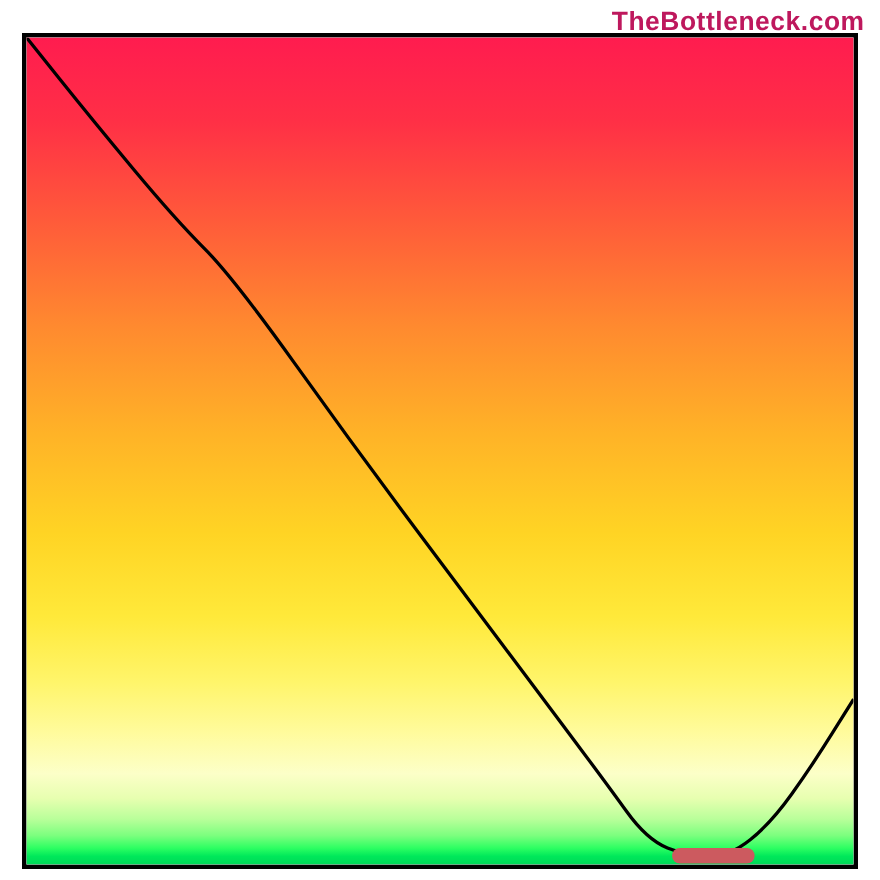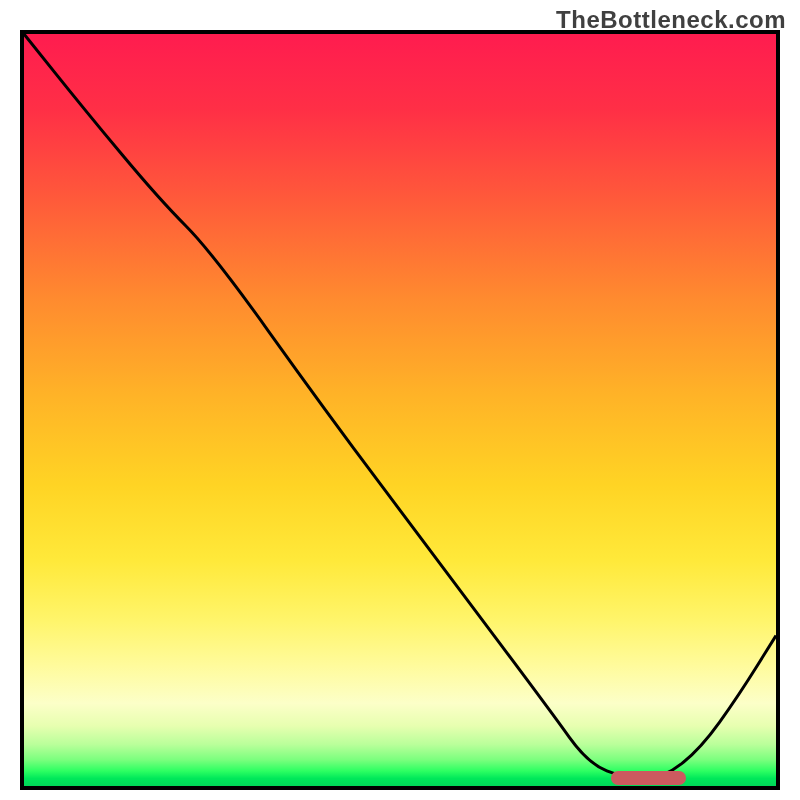--- a/index.html
+++ b/index.html
@@ -14,21 +14,21 @@
     position: relative;
     width: 800px;
     height: 800px;
   }
   .watermark {
     position: absolute;
     top: 6px;
     right: 14px;
     font-size: 24px;
     font-weight: 600;
-    color: #404040;
+    color: #be185d;
     letter-spacing: 0.5px;
   }
   .frame {
     position: absolute;
     top: 30px;
     left: 20px;
     width: 760px;
     height: 760px;
     border: 4px solid #000;
     box-sizing: border-box;

